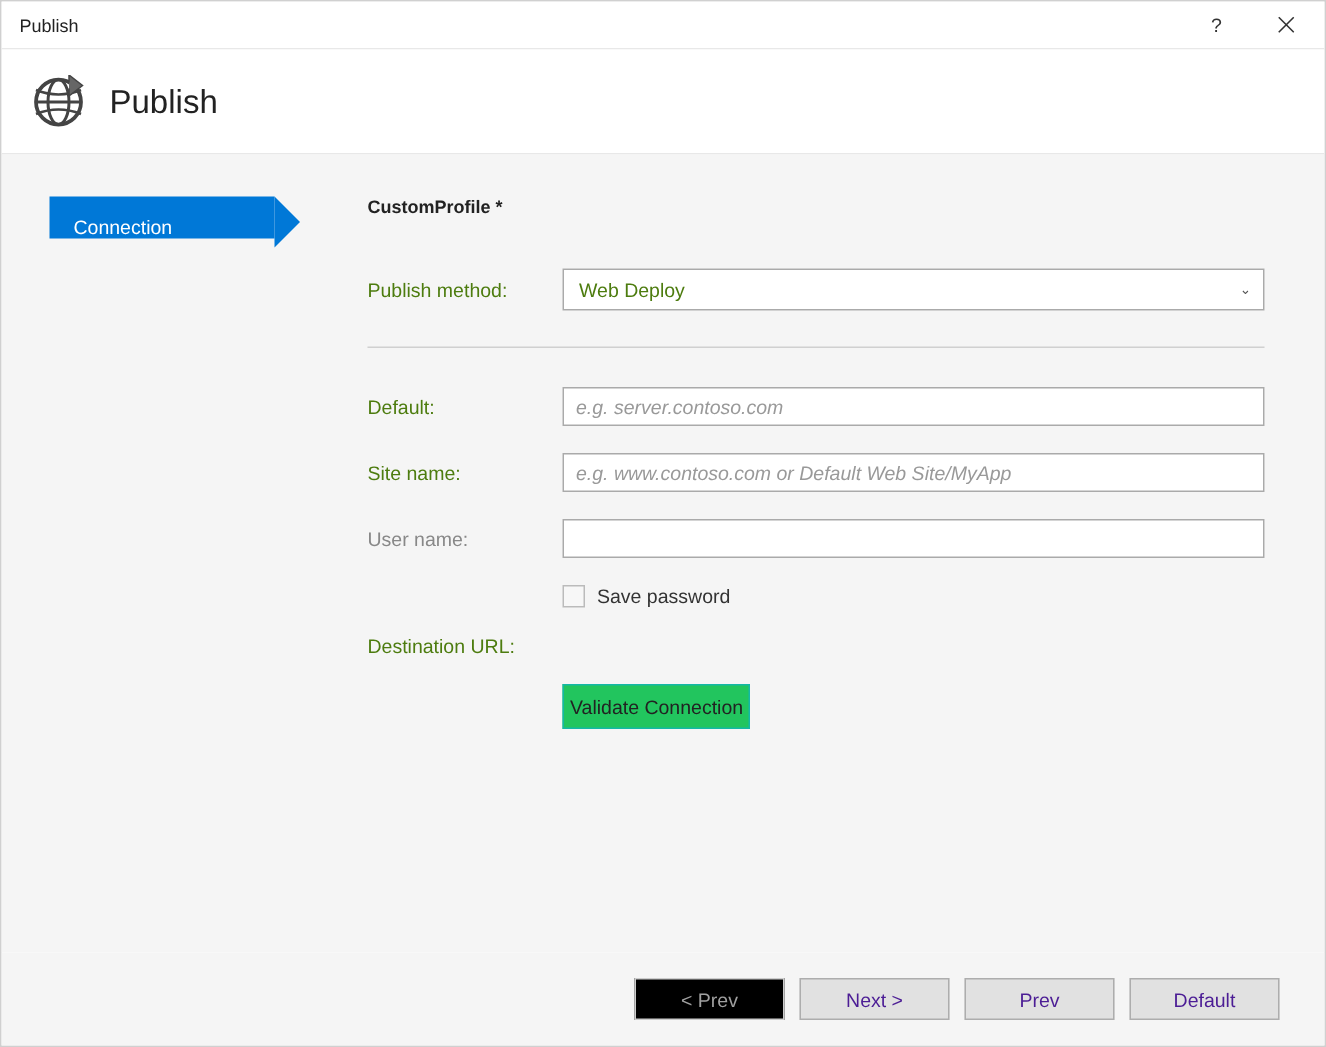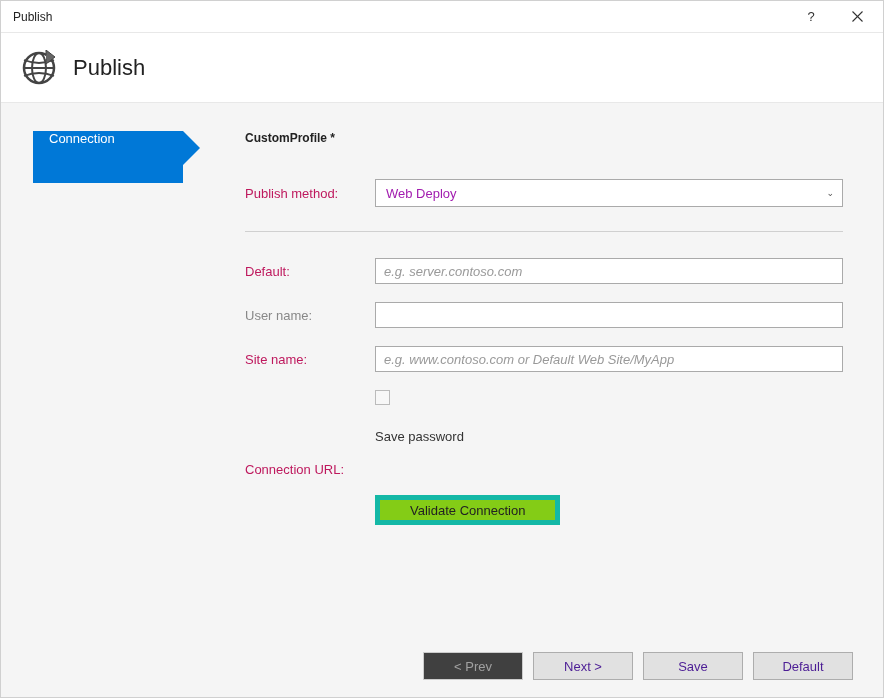--- a/index.html
+++ b/index.html
@@ -76,23 +76,23 @@
       display: flex;
       background: #f5f5f5;
       height: calc(100% - 32px - 70px - 62px);
     }
     .sidebar {
       width: 200px;
       padding-top: 28px;
       padding-left: 32px;
     }
     .tab {
-      height: 52px;
-      display: flex;
-      align-items: flex-start;
+      height: 28px;
+      display: flex;
+      align-items: flex-end;
       padding: 0 16px;
       font-size: 13px;
       color: #333;
       cursor: pointer;
       margin-bottom: 6px;
       position: relative;
       width: 150px;
     }
     .tab.active {
       background: #0078d7;
@@ -120,41 +120,41 @@
       margin-bottom: 34px;
     }
     .form-row {
       display: flex;
       align-items: center;
       margin-bottom: 18px;
     }
     .form-label {
       width: 130px;
       font-size: 13px;
-      color: #be185d;
+      color: #4d7c0f;
     }
     .form-label.muted {
       color: #888;
     }
     .form-control {
       flex: 1;
     }
     .select-wrap {
       display: flex;
       align-items: center;
       height: 28px;
       border: 1px solid #aaa;
       background: #fff;
       padding: 0 8px 0 10px;
       cursor: pointer;
     }
     .select-value {
       flex: 1;
       font-size: 13px;
-      color: #a21caf;
+      color: #4d7c0f;
     }
     .select-caret {
       font-size: 9px;
       color: #555;
     }
     .divider {
       height: 1px;
       background: #d0d0d0;
       margin: 24px 0 26px 0;
     }
@@ -171,38 +171,38 @@
     .text-input::placeholder {
       color: #999;
       font-style: italic;
     }
     .text-input.disabled {
       background: #eeeeee;
       border-color: #ccc;
     }
     .checkbox-row {
       display: flex;
-      gap: 24px;
-      flex-direction: column;
+      align-items: center;
+      gap: 8px;
     }
     .checkbox {
       width: 15px;
       height: 15px;
       border: 1px solid #bbb;
       background: #f7f7f7;
     }
     .checkbox-label {
       font-size: 13px;
       color: #333;
     }
     .validate-btn {
       height: 30px;
-      padding: 0 30px;
-      border: 5px solid #14b8a6;
-      background: #84cc16;
+      padding: 0 4px;
+      border: 1px solid #14b8a6;
+      background: #22c55e;
       font-size: 13px;
       color: #222;
       cursor: pointer;
       font-family: inherit;
     }
     .footer {
       height: 62px;
       background: #f5f5f5;
       display: flex;
       align-items: center;
@@ -215,21 +215,21 @@
       height: 28px;
       border: 1px solid #adadad;
       background: #e1e1e1;
       font-size: 13px;
       font-family: inherit;
       cursor: pointer;
       color: #4c1d95;
     }
     .footer-btn.disabled {
       color: #a0a0a0;
-      background: #404040;
+      background: #000000;
       border-color: #ccc;
       cursor: default;
       margin-left: 32px;
     }
   </style>
 </head>
 <body>
 
 <div class="titlebar">
   <div class="titlebar-title">Publish</div>
@@ -279,53 +279,53 @@
     <div class="divider"></div>
 
     <div class="form-row">
       <div class="form-label">Default:</div>
       <div class="form-control">
         <input type="text" class="text-input" placeholder="e.g. server.contoso.com" style="">
       </div>
     </div>
 
     <div class="form-row">
+      <div class="form-label">Site name:</div>
+      <div class="form-control">
+        <input type="text" class="text-input" placeholder="e.g. www.contoso.com or Default Web Site/MyApp" style="">
+      </div>
+    </div>
+
+    <div class="form-row">
       <div class="form-label muted">User name:</div>
       <div class="form-control">
         <input type="text" class="text-input" style="">
-      </div>
-    </div>
-
-    <div class="form-row">
-      <div class="form-label">Site name:</div>
-      <div class="form-control">
-        <input type="text" class="text-input" placeholder="e.g. www.contoso.com or Default Web Site/MyApp" style="">
       </div>
     </div>
 
 
     <div class="form-row">
       <div class="form-label"></div>
       <div class="form-control checkbox-row">
         <div class="checkbox"></div>
         <div class="checkbox-label">Save password</div>
       </div>
     </div>
 
     <div class="form-row">
-      <div class="form-label">Connection URL:</div>
+      <div class="form-label">Destination URL:</div>
     </div>
 
     <div class="form-row" style="margin-top:10px">
       <div class="form-label"></div>
       <div class="form-control">
         <button class="validate-btn">Validate Connection</button>
       </div>
     </div>
   </div>
 </div>
 
 <div class="footer">
   <button class="footer-btn disabled" disabled="">&lt; Prev</button>
   <button class="footer-btn">Next &gt;</button>
-  <button class="footer-btn">Save</button>
+  <button class="footer-btn">Prev</button>
   <button class="footer-btn">Default</button>
 </div>
 
 </body></html>

